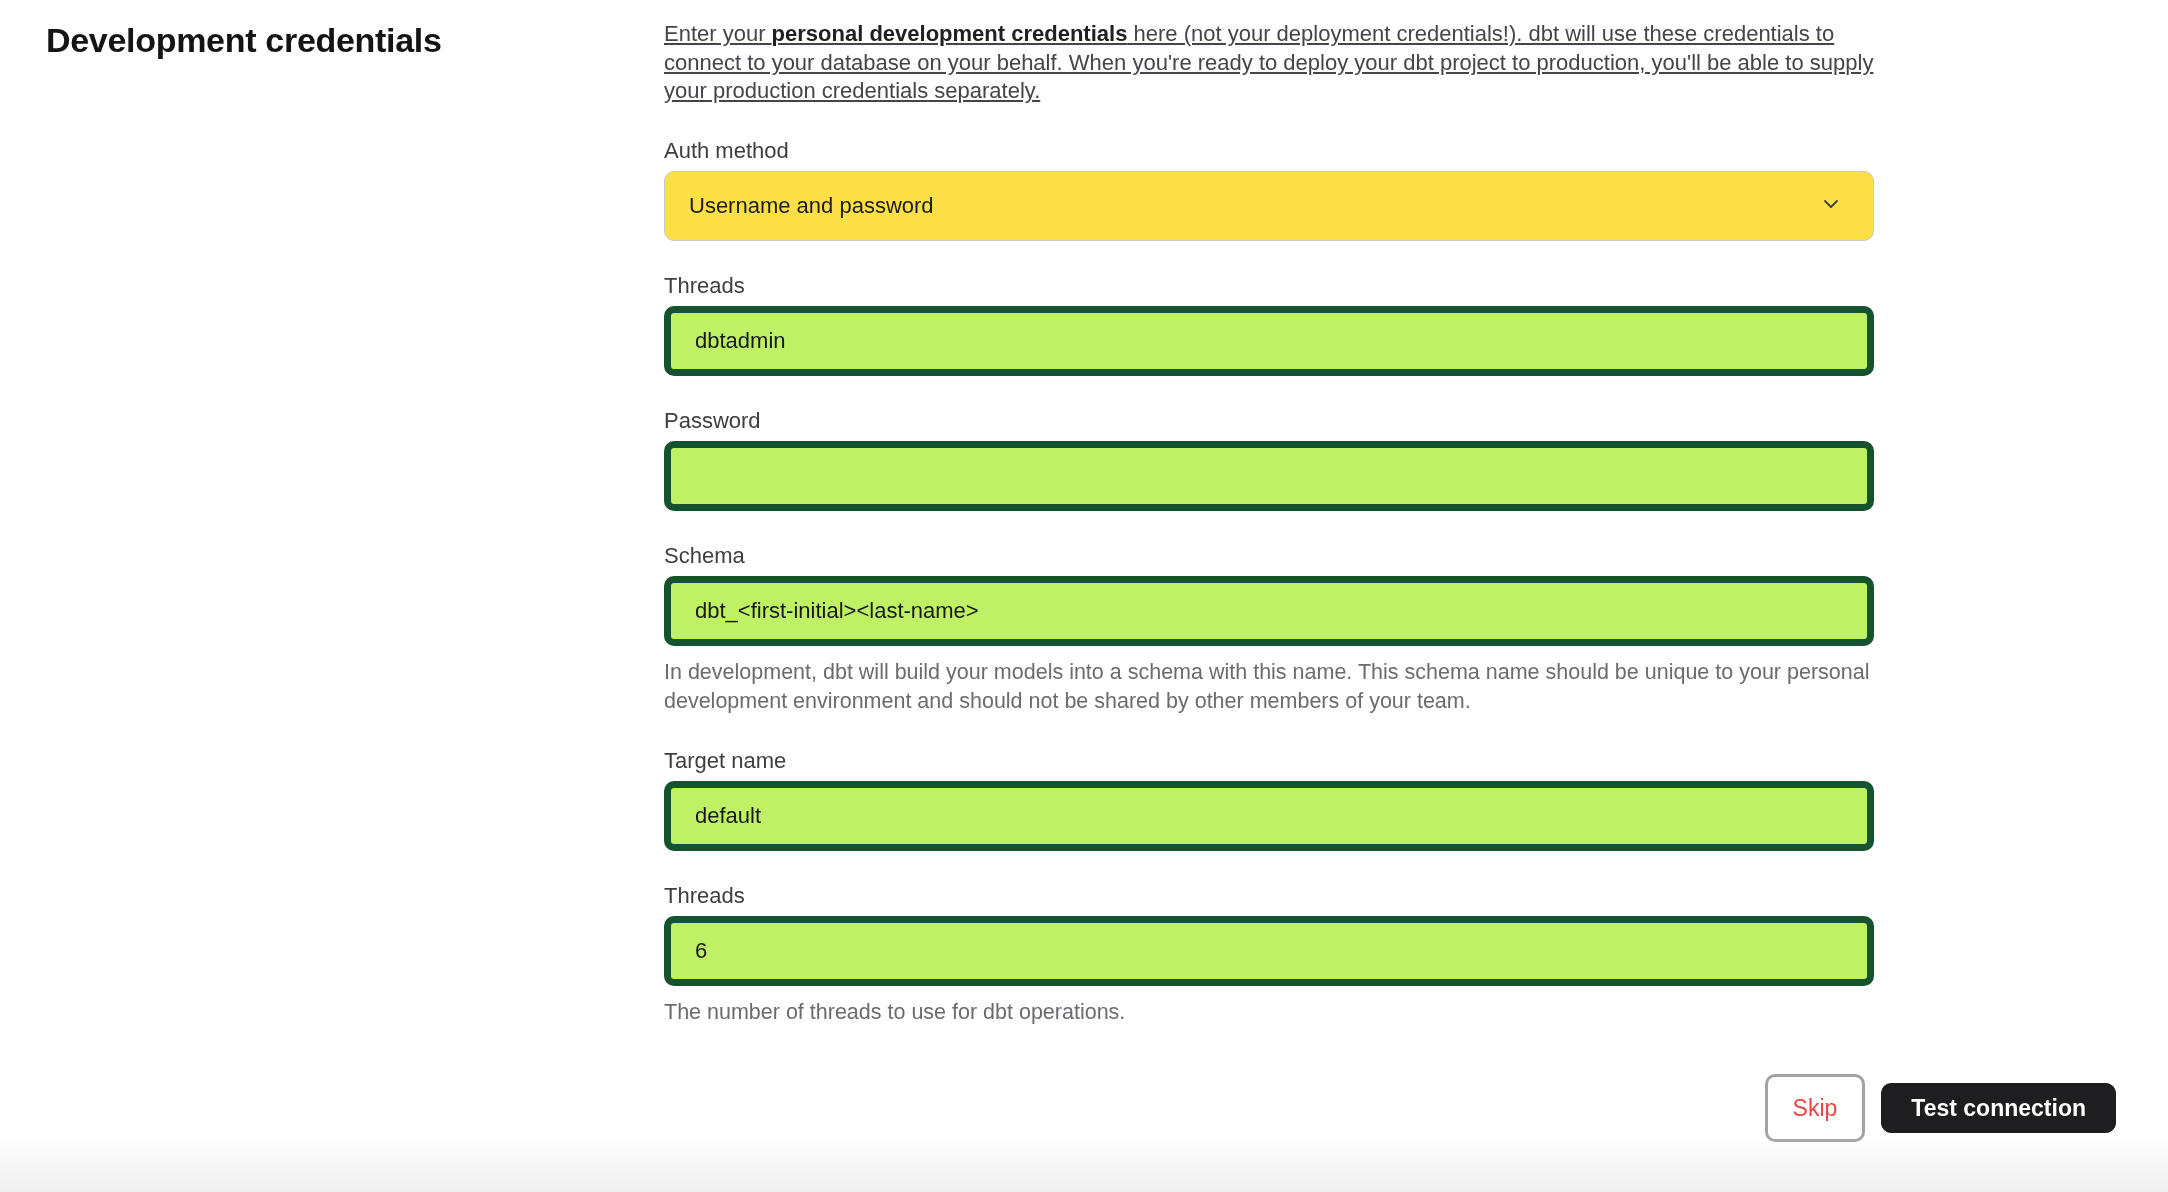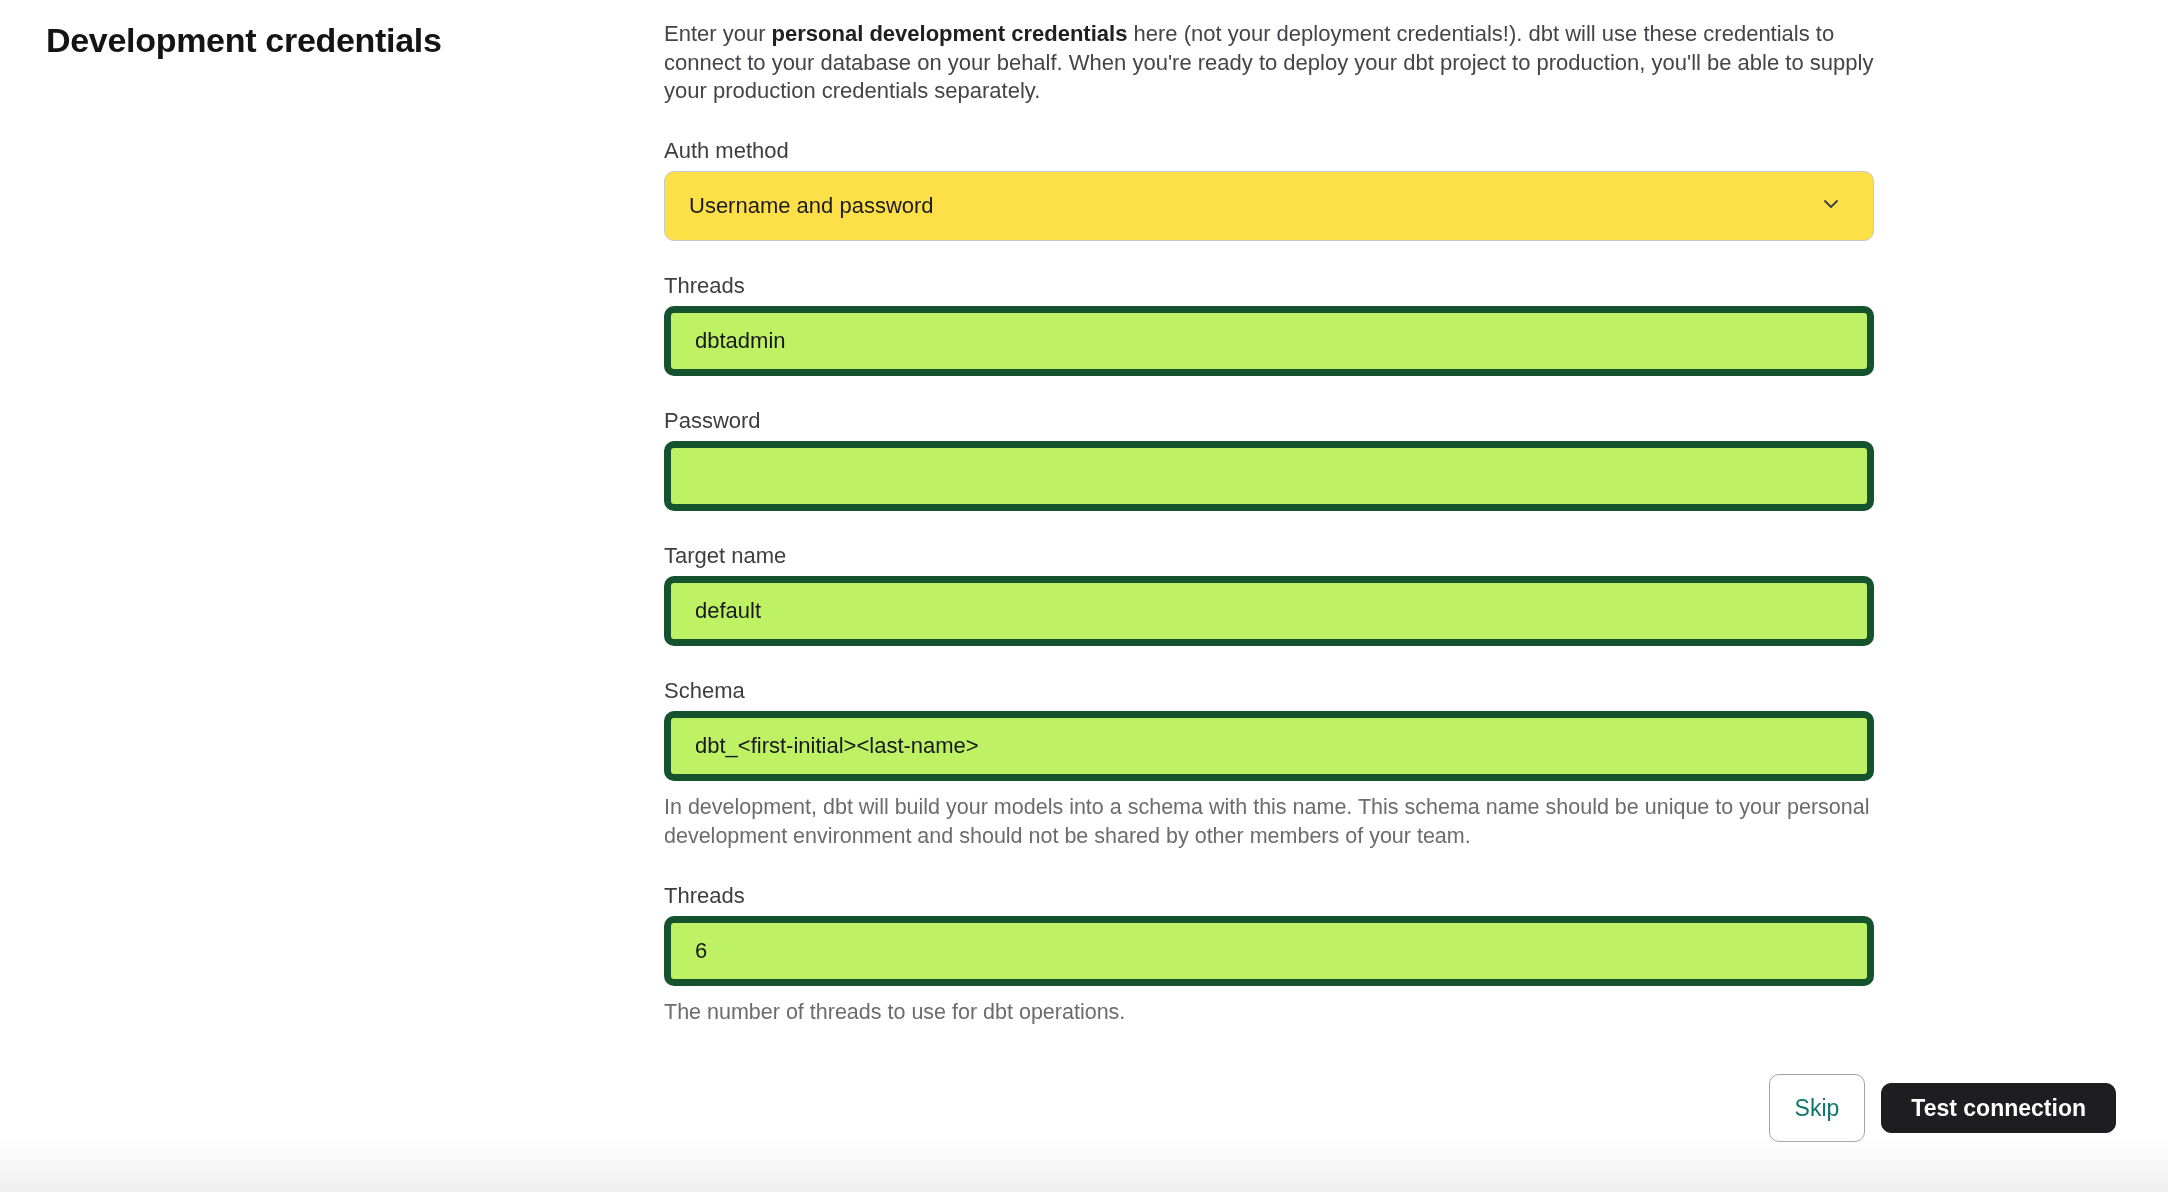--- a/index.html
+++ b/index.html
@@ -27,20 +27,21 @@
     line-height: 40px;
   }
   .right-col {
     width: 1210px;
     flex: 0 0 1210px;
   }
   .description {
     font-size: 22px;
     line-height: 28.5px;
     color: #44444a;
+    text-decoration: underline;
   }
   .description b { color: #202024; font-weight: 700; }
   .form-group { margin-bottom: 25px; margin-top: 32px; }
   .field-label {
     display: block;
     font-size: 22px;
     font-weight: 500;
     color: #3d3d42;
     line-height: 26px;
     margin-bottom: 7px;
@@ -92,22 +93,22 @@
   .btn {
     border-radius: 10px;
     font-family: "Liberation Sans", sans-serif;
     font-size: 23px;
     cursor: pointer;
   }
   .btn-secondary {
     height: 68px;
     padding: 5px 25px;
     background: #ffffff;
-    border: 1px solid #a3a3a3;
-    color: #0f766e;
+    border: 3px solid #a3a3a3;
+    color: #ef4444;
     font-weight: 500;
   }
   .btn-primary {
     height: 50px;
     padding: 0 29px;
     background: #1e1e20;
     border: 1px solid #1e1e20;
     color: #ffffff;
     font-weight: 600;
   }
@@ -149,28 +150,28 @@
       <label class="field-label">Threads</label>
       <input type="text" class="text-input" value="dbtadmin" style="">
     </div>
 
     <div class="form-group">
       <label class="field-label">Password</label>
       <input type="password" class="text-input" value="" style="">
     </div>
 
     <div class="form-group">
-      <label class="field-label">Target name</label>
-      <input type="text" class="text-input" value="default" style="">
+      <label class="field-label">Schema</label>
+      <input type="text" class="text-input" value="dbt_&lt;first-initial&gt;&lt;last-name&gt;" style="">
+      <div class="help-text">In development, dbt will build your models into a schema with this name. This schema name should be unique to your personal development environment and should not be shared by other members of your team.</div>
     </div>
 
     <div class="form-group">
-      <label class="field-label">Schema</label>
-      <input type="text" class="text-input" value="dbt_&lt;first-initial&gt;&lt;last-name&gt;" style="">
-      <div class="help-text">In development, dbt will build your models into a schema with this name. This schema name should be unique to your personal development environment and should not be shared by other members of your team.</div>
+      <label class="field-label">Target name</label>
+      <input type="text" class="text-input" value="default" style="">
     </div>
 
     <div class="form-group">
       <label class="field-label">Threads</label>
       <input type="text" class="text-input" value="6" style="">
       <div class="help-text">The number of threads to use for dbt operations.</div>
     </div>
 
   </div>
 </div>

